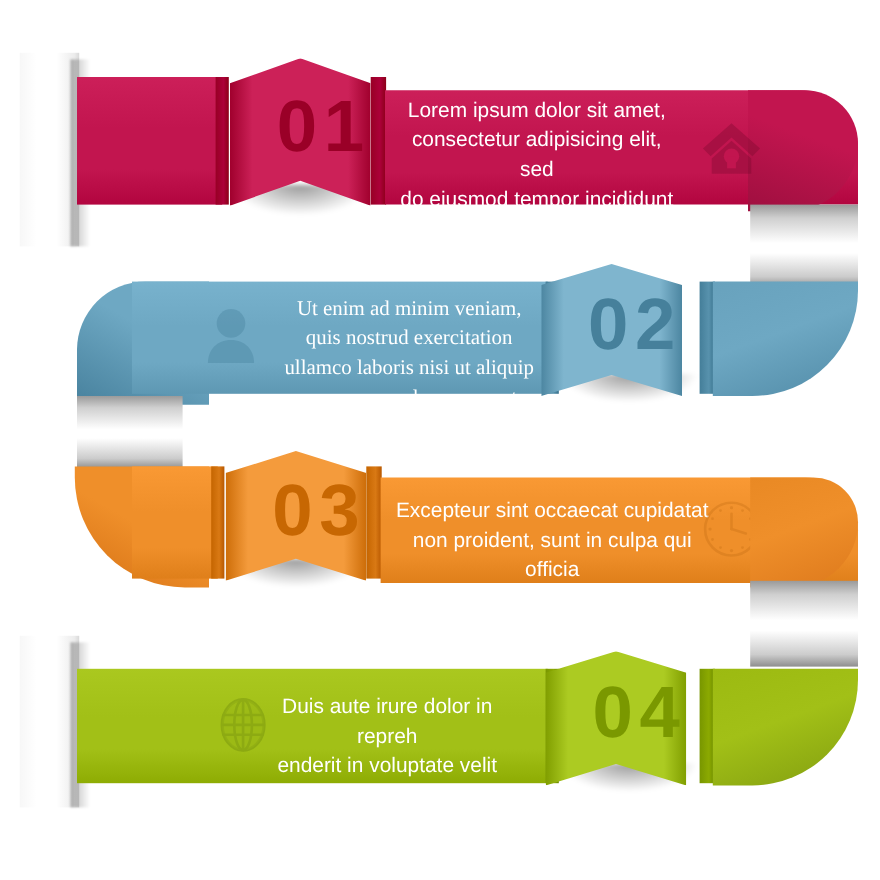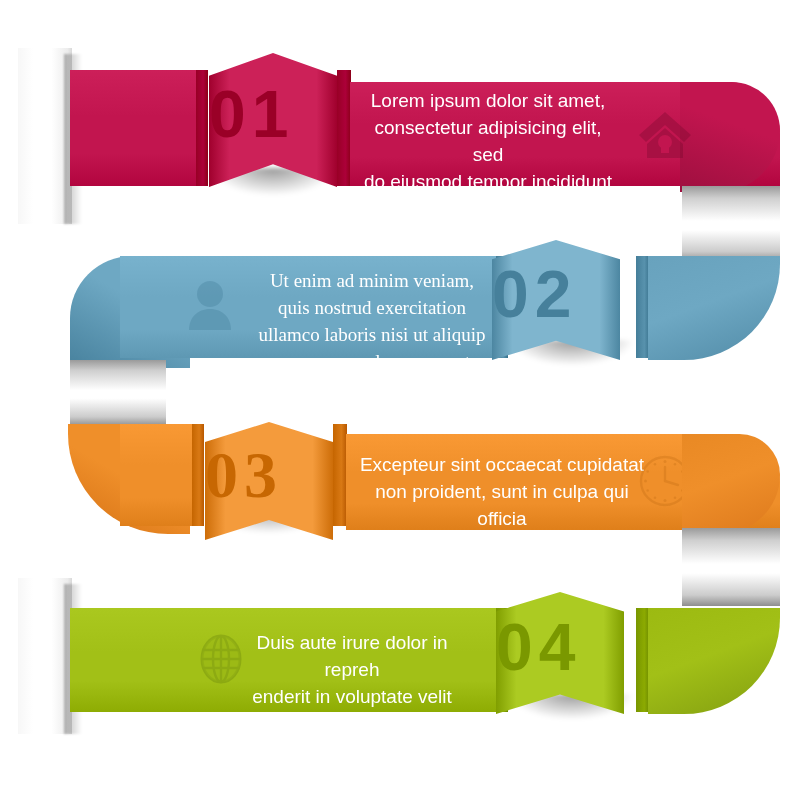--- a/index.html
+++ b/index.html
@@ -28,21 +28,21 @@
   }
 
   
   .band{}
 
   
   .fold{}
 
   
   .chev{
-    display:flex;align-items:center;justify-content:flex-start;
+    display:flex;align-items:center;justify-content:flex-end;
   }
   .chev .num{
     font-size:66px;font-weight:700;letter-spacing:6px;
     line-height:1;user-select:none;
     transform:translateY(-6px);
   }
   .chev-shadow{
     background:radial-gradient(ellipse at 50% 0%,rgba(0,0,0,.40) 0%,rgba(0,0,0,0) 70%);
     filter:blur(2px);
   }
@@ -132,21 +132,21 @@
 
   <div>
 
     <div class="piece" style="left: 68px; top: 424px; width: 122px; height: 110px; border-bottom-left-radius: 100px; background: linear-gradient(210deg, rgb(239, 143, 42) 0%, rgb(239, 143, 42) 50%, rgb(213, 113, 20) 100%);"></div>
 
     <div class="piece band" style="left: 120px; top: 424px; width: 78px; height: 102px; background: linear-gradient(rgb(249, 153, 52) 0%, rgb(239, 143, 42) 40%, rgb(239, 143, 42) 72%, rgb(223, 127, 26) 100%);"></div>
 
     <div class="piece fold" style="left: 192px; top: 424px; width: 12px; height: 102px; background: linear-gradient(90deg, rgb(197, 101, 0) 0%, rgb(217, 121, 20) 60%, rgb(184, 88, 0) 100%);"></div>
 
     <div class="piece chev-shadow" style="left:206px;top:508px;width:126px;height:26px;"></div>
-    <div class="piece chev" style="left: 205px; top: 422px; width: 128px; height: 118px; clip-path: polygon(0% 17%, 50% 0%, 100% 17%, 100% 100%, 50% 83%, 0% 100%); background: linear-gradient(90deg, rgb(205, 109, 8) 0%, rgb(244, 155, 60) 16%, rgb(244, 155, 60) 84%, rgb(205, 109, 8) 100%); font-family: Liberation Serif, serif;">
+    <div class="piece chev" style="left: 205px; top: 410px; width: 128px; height: 118px; clip-path: polygon(0% 17%, 50% 0%, 100% 17%, 100% 100%, 50% 83%, 0% 100%); background: linear-gradient(90deg, rgb(205, 109, 8) 0%, rgb(244, 155, 60) 16%, rgb(244, 155, 60) 84%, rgb(205, 109, 8) 100%);">
       <span class="num" style="color: rgb(199, 103, 2);">03</span>
     </div>
 
     <div class="piece fold" style="left: 333px; top: 424px; width: 14px; height: 102px; background: linear-gradient(90deg, rgb(197, 101, 0) 0%, rgb(217, 121, 20) 60%, rgb(184, 88, 0) 100%);"></div>
 
     <div class="piece band" style="left: 346px; top: 434px; width: 434px; height: 96px; border-top-right-radius: 48px; background: linear-gradient(rgb(249, 153, 52) 0%, rgb(239, 143, 42) 40%, rgb(239, 143, 42) 72%, rgb(223, 127, 26) 100%);"></div>
 
     <div class="txt c" style="left: 358px; top: 452px; width: 288px; text-align: center;">Excepteur sint occaecat cupidatat
 non proident, sunt in culpa qui officia
 deserunt mollit anim id est laborum.</div>

